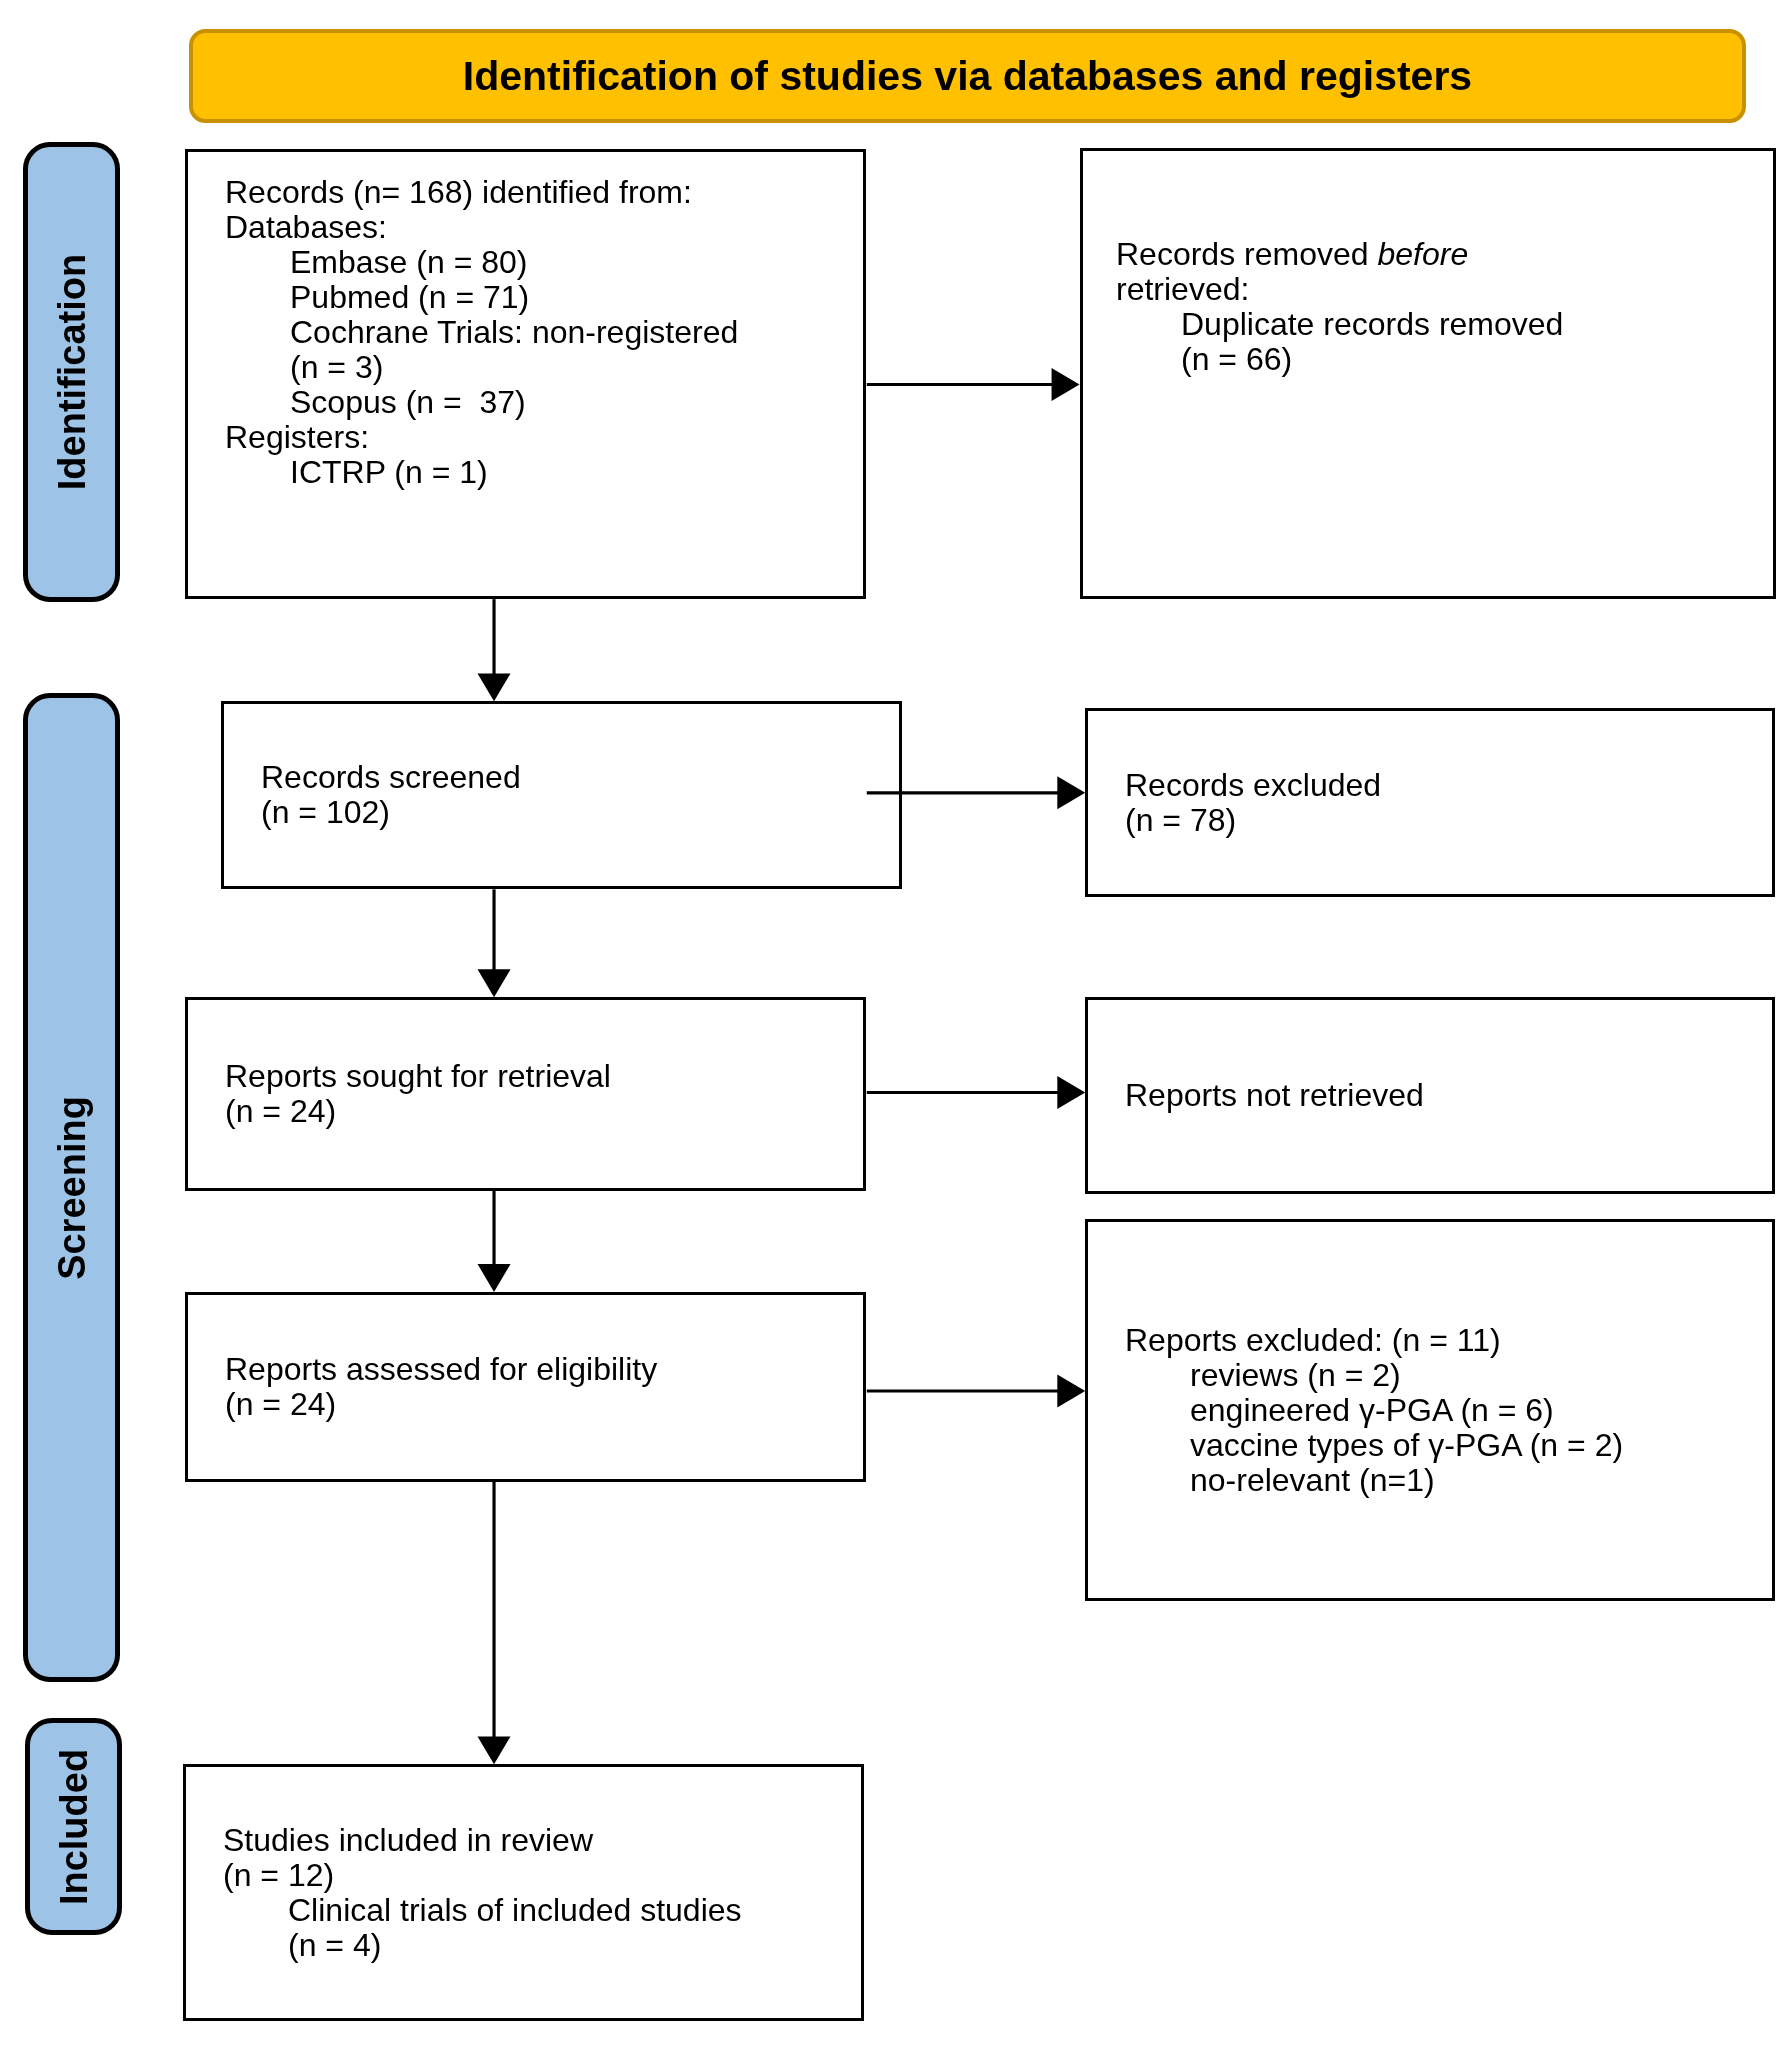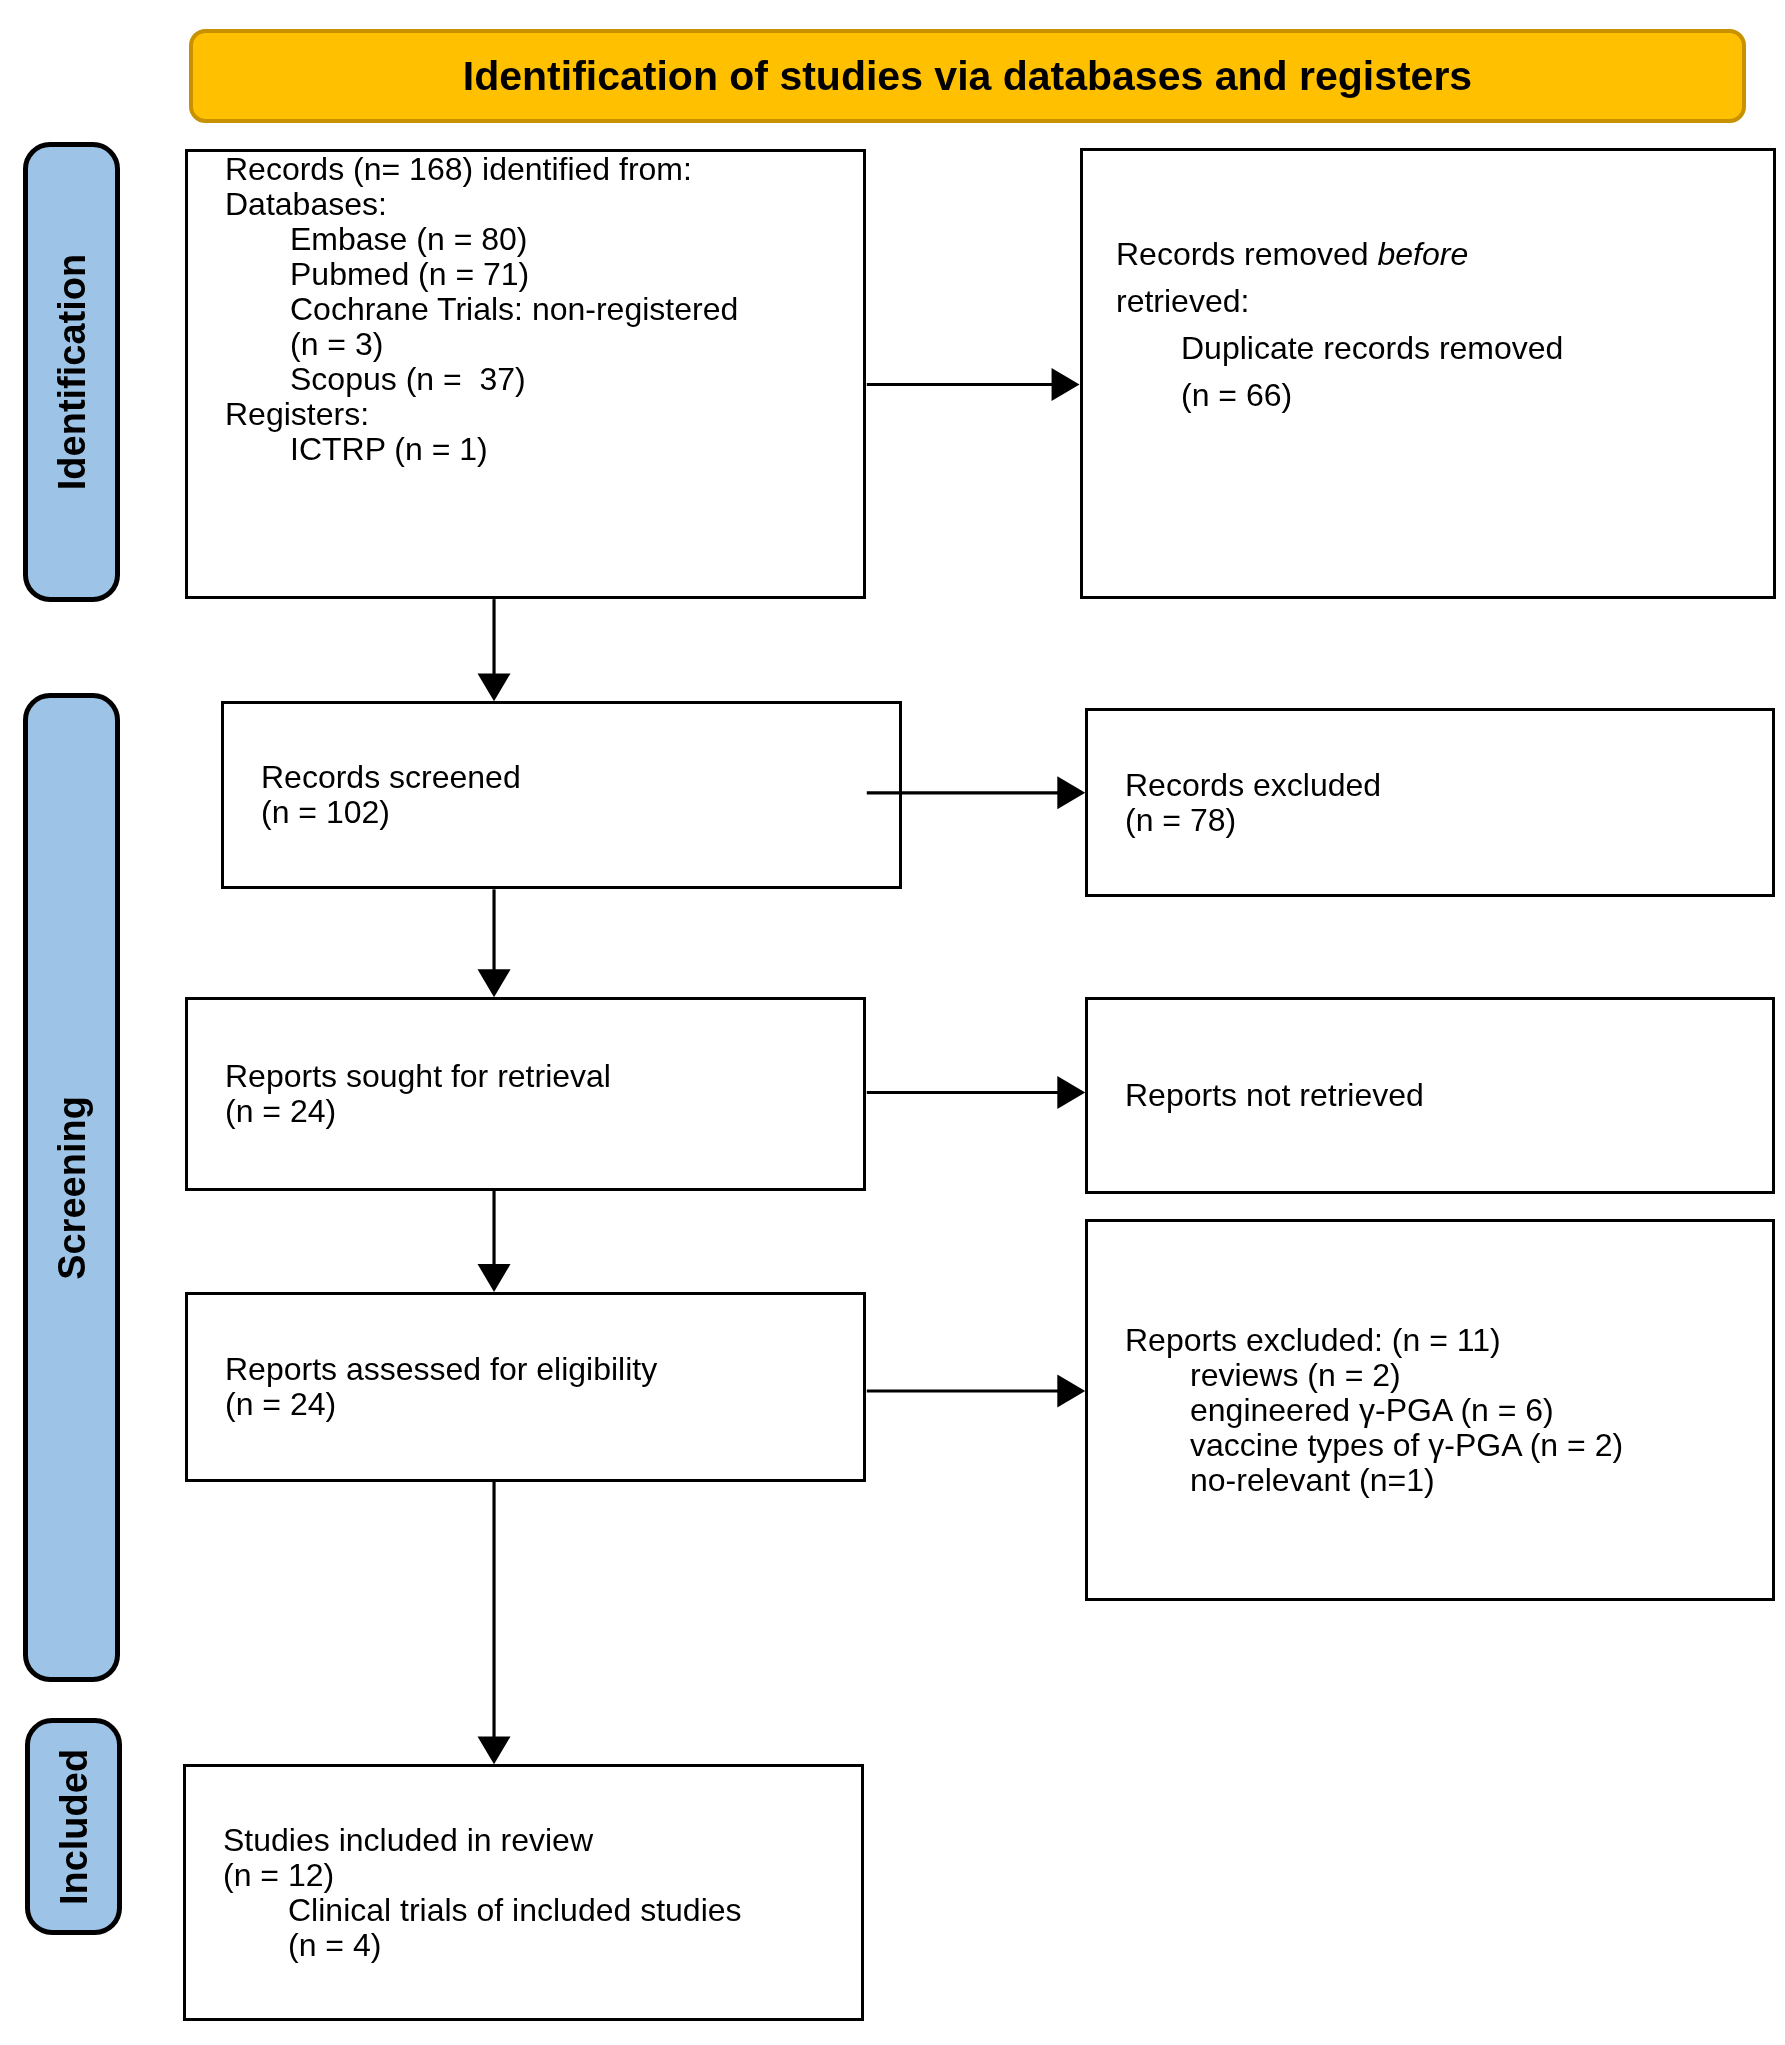--- a/index.html
+++ b/index.html
@@ -47,22 +47,22 @@
   .box{
     position:absolute;
     background:#ffffff;
     border:3.8px solid var(--box-border);
     box-sizing:border-box;
     z-index:1;
     display:flex;flex-direction:column;justify-content:center;
     padding-left:37px;padding-right:12.7px;
     font-size:32px;line-height:35px;
   }
-  .box.top-align{justify-content:flex-start;padding-top:0;}
-  .box.pushed{justify-content:flex-start;padding-top:86px;padding-left:33px;gap:12px;}
+  .box.top-align{justify-content:flex-start;padding-top:23px;}
+  .box.pushed{justify-content:flex-start;padding-top:86px;padding-left:33px;}
   .line{white-space:pre-wrap;}
   .line.indent-1{padding-left:65px;}
 
   #b1{left:185px;top:149px;width:681px;height:450px;}
   #r1{left:1080px;top:148px;width:696px;height:451px;}
   #b2{left:185px;top:701px;width:681px;height:188px;margin-left:36px;}
   #r2{left:1085px;top:708px;width:690px;height:189px;}
   #b3{left:185px;top:997px;width:681px;height:194px;}
   #r3{left:1085px;top:997px;width:690px;height:197px;gap:25px;}
   #b4{left:185px;top:1292px;width:681px;height:190px;}

